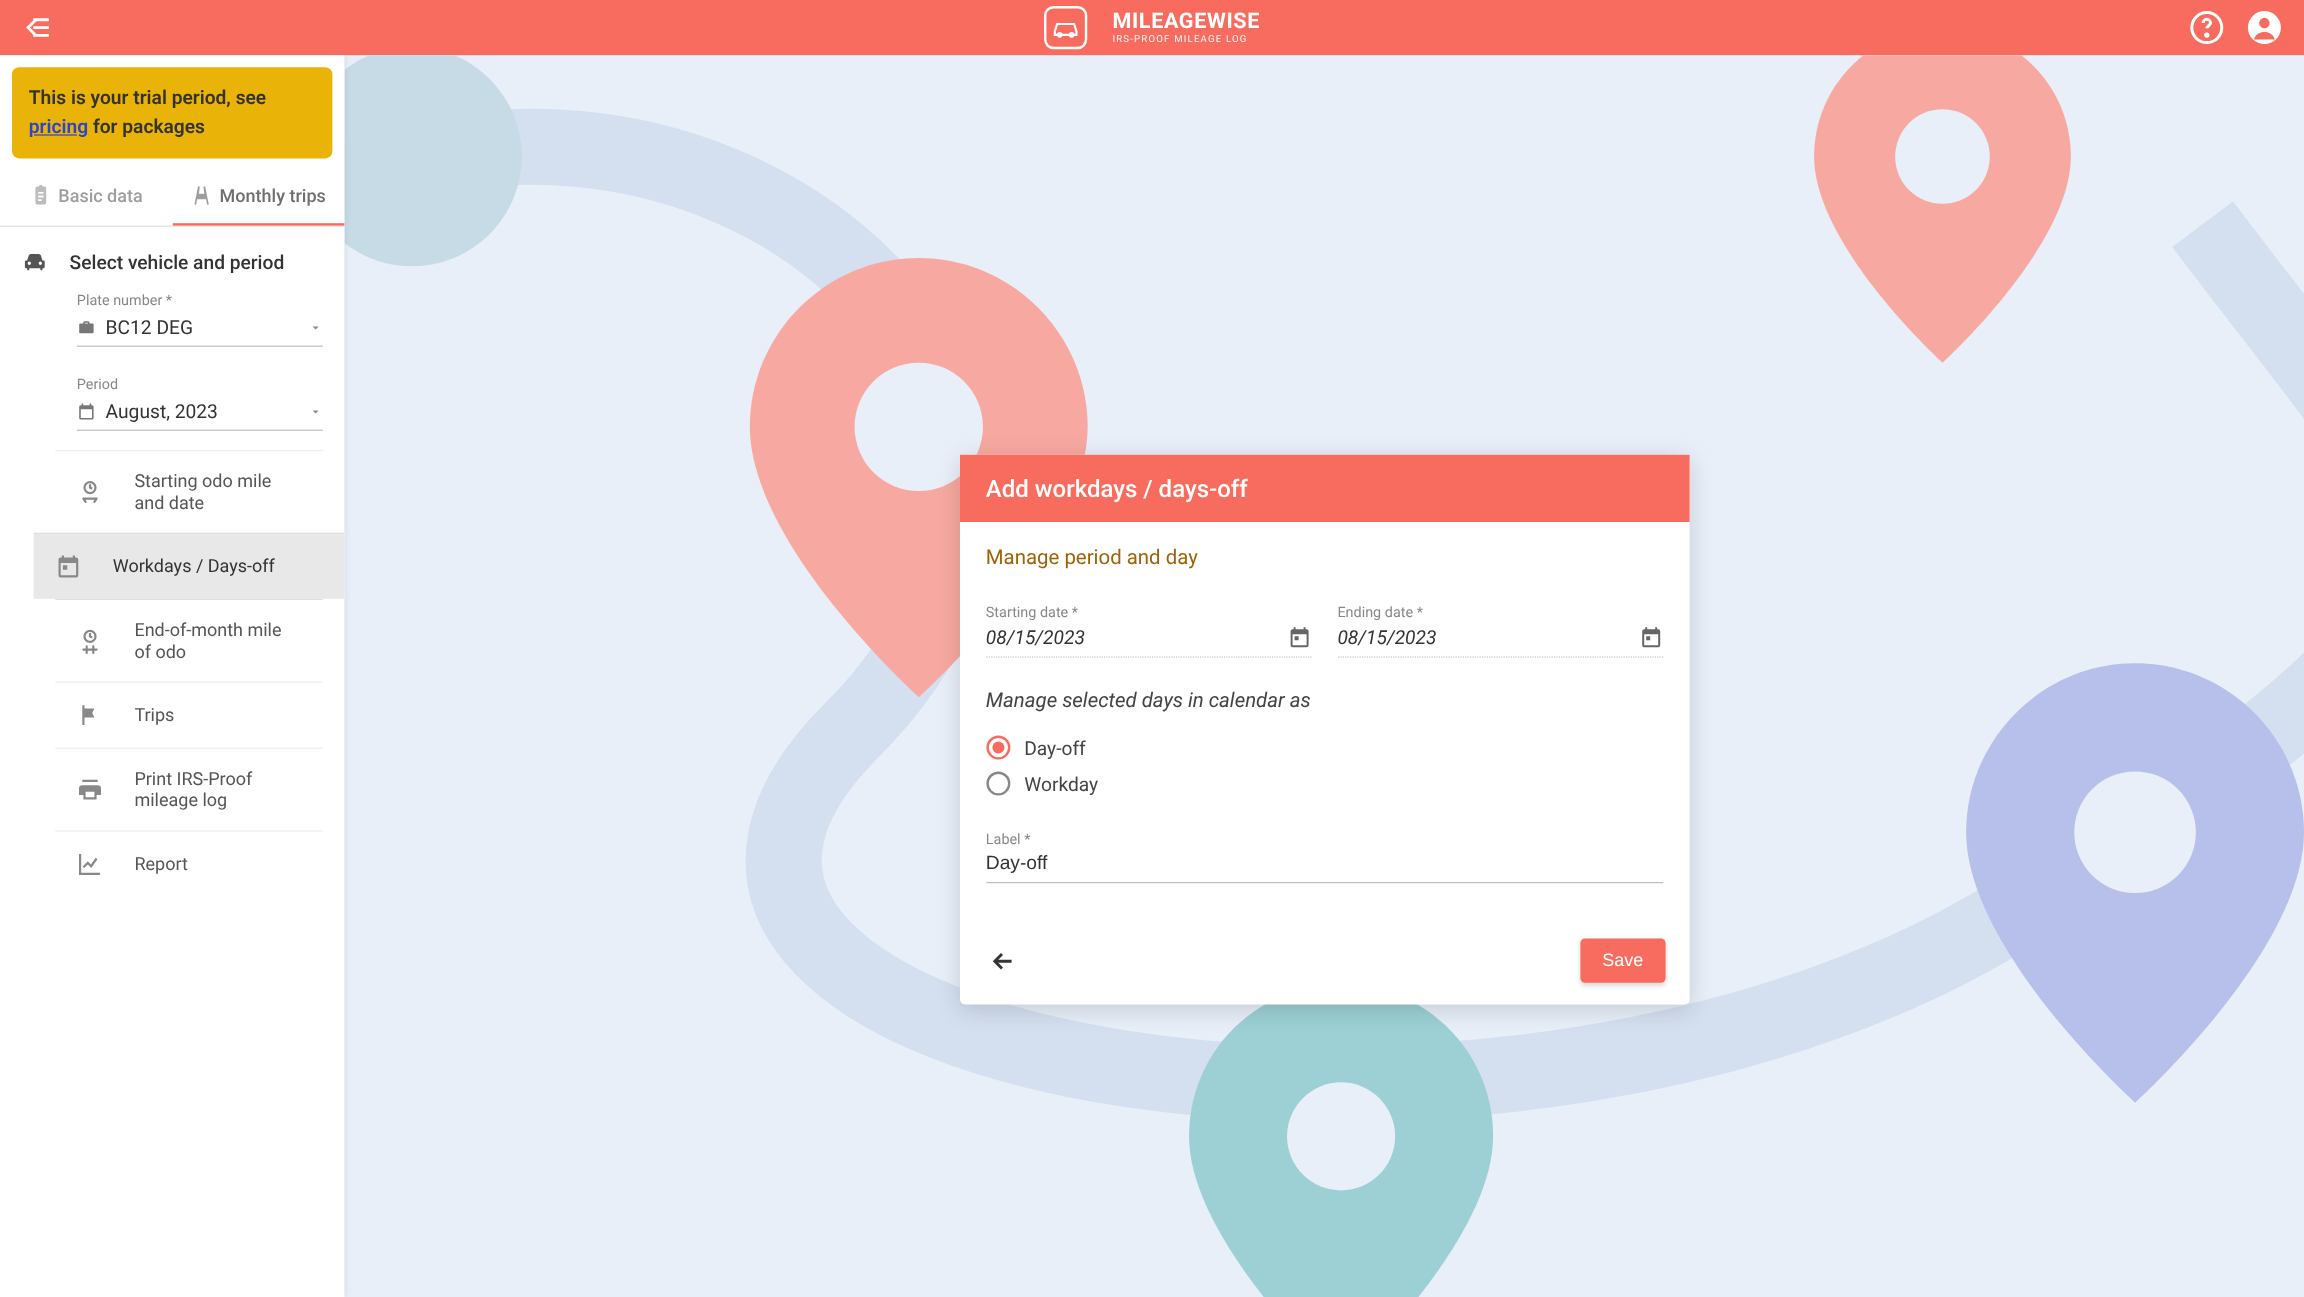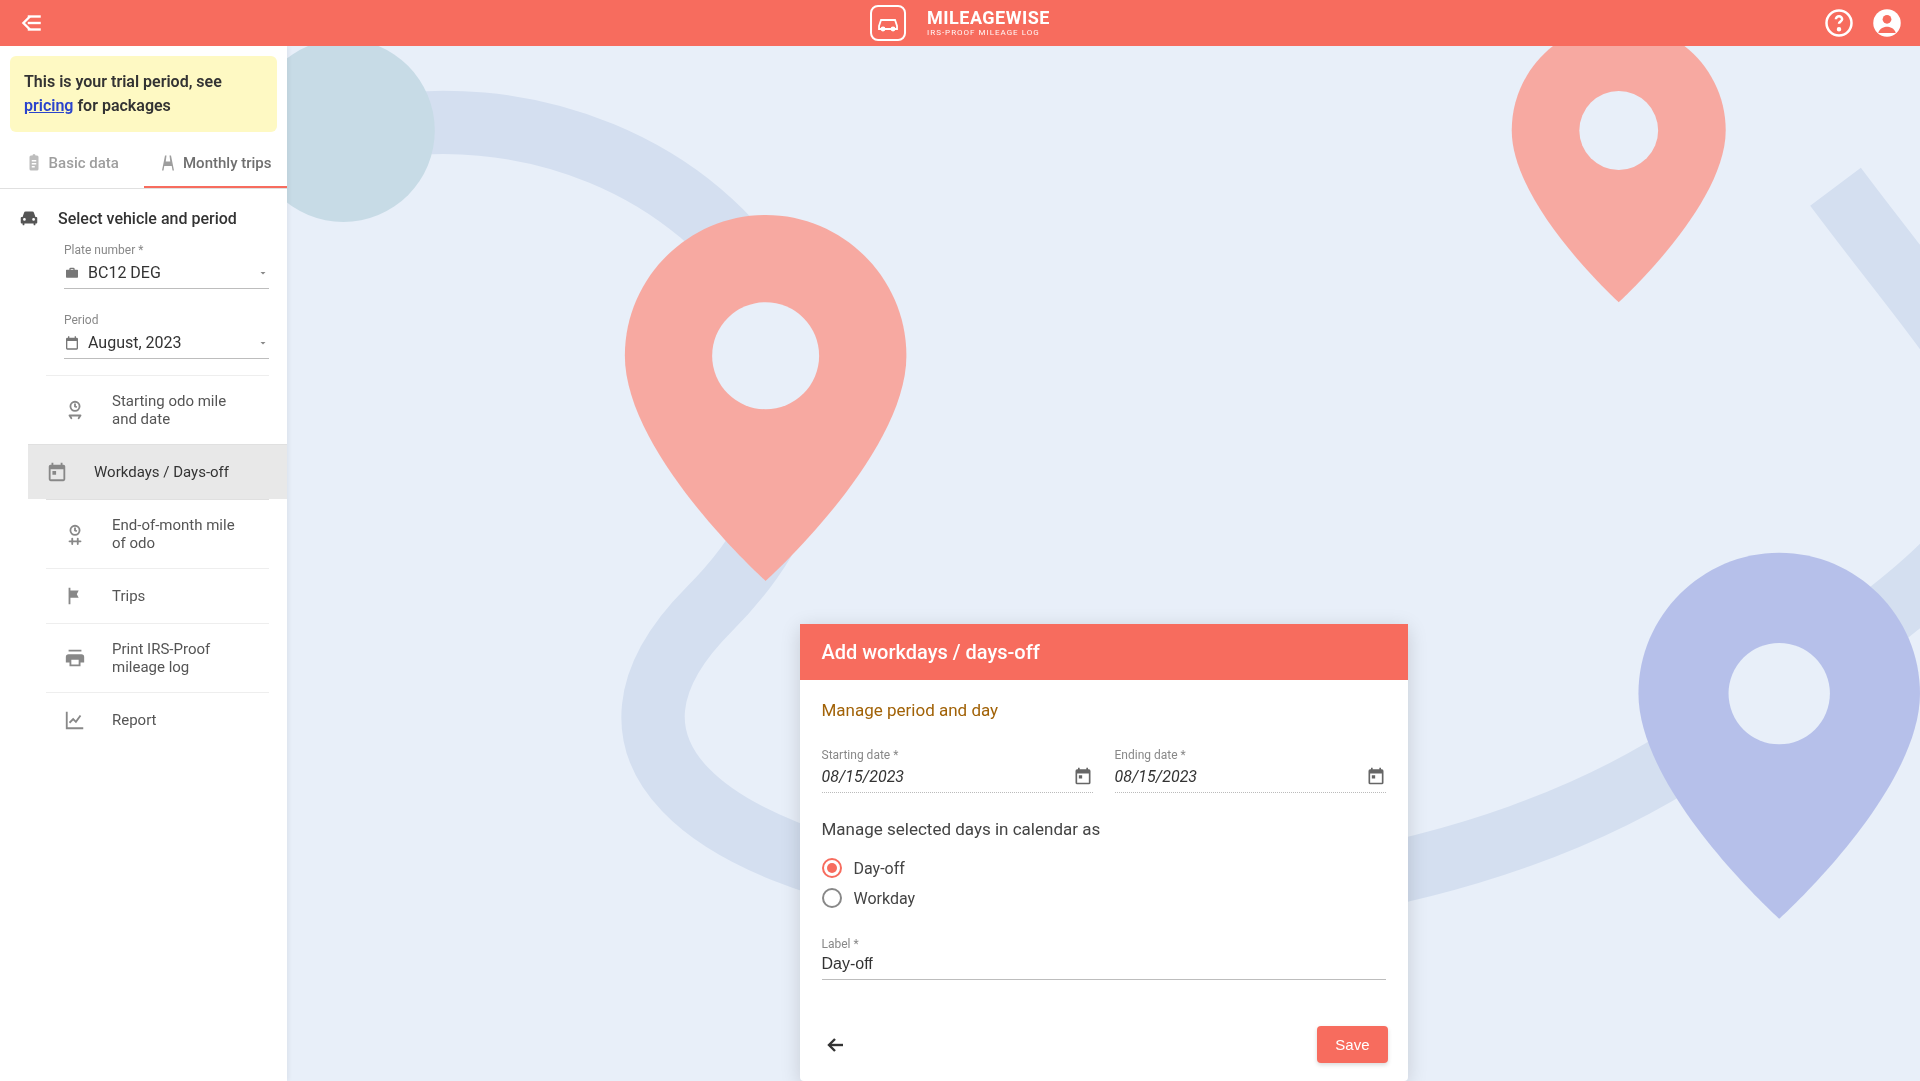--- a/index.html
+++ b/index.html
@@ -37,21 +37,21 @@
     background: #fff;
     display: flex;
     flex-direction: column;
     flex-shrink: 0;
     box-shadow: 2px 0 4px rgba(0,0,0,0.05);
     z-index: 5;
   }
   .trial-banner {
     margin: 10px 10px 6px 10px;
     padding: 14px 14px;
-    background: #fef9c3;
+    background: #eab308;
     border-radius: 6px;
     font-size: 16px;
     font-weight: 600;
     color: #333;
     line-height: 1.5;
   }
   .trial-banner a { color: #2a44cc; text-decoration: underline; }
 
   .tabs { display: flex; border-bottom: 1px solid #e0e0e0; }
   .tab {
@@ -87,21 +87,21 @@
   .nav-item.active {
     background: #e8e8e8; color: #333; margin: 0; padding-left: 18px; padding-right: 18px;
     border-top: 1px solid #e0e0e0;
   }
   .nav-item.active + .nav-item { border-top: 1px solid #e0e0e0; margin-top:0;justify-content:flex-end;}
   .nav-item .icn { width: 26px; color: #888; flex-shrink: 0; display:flex; }
 
   
   .content {
     flex: 1; position: relative; overflow: hidden;
-    display: flex; align-items: flex-end; justify-content: center;
+    display: flex; align-items: center; justify-content: center;
     padding-top: 84px;
   }
   .bg-road {
     position: absolute; inset: 0; z-index: 0; pointer-events: none;
   }
 
   
   .modal {
     width: 608px; background: #fff; border-radius: 4px;
     box-shadow: 0 4px 20px rgba(0,0,0,0.15);
@@ -117,21 +117,21 @@
 
   .date-row { display: flex; gap: 22px; margin-bottom: 26px; }
   .date-field { flex: 1; }
   .field-label { font-size: 12px; color: #888; }
   .field-input {
     display: flex; align-items: center; justify-content: space-between;
     border-bottom: 1px dotted #bbb; padding: 4px 0 6px; font-size: 16px; color: #333; font-style: italic;
   }
   .field-input .cal { color: #666; cursor: pointer; }
 
-  .radio-title { font-size: 17px; color: #444; margin-bottom: 14px; }
+  .radio-title { font-size: 17px; color: #444; margin-bottom: 14px; font-style: italic; }
   .radio-group { margin-bottom: 24px; }
   .radio-opt { display: flex; align-items: center; gap: 12px; padding: 5px 0; font-size: 16px; color: #444; cursor: pointer; }
   .radio-circle {
     width: 20px; height: 20px; border-radius: 50%; border: 2px solid #888;
     display: flex; align-items: center; justify-content: center;
   }
   .radio-opt.selected .radio-circle { border-color: #f76c5e; }
   .radio-dot { width: 10px; height: 10px; border-radius: 50%; background: #f76c5e; }
 
   .text-field { border-bottom: 1px solid #bdbdbd; padding-bottom: 6px; margin-bottom: 30px; }

